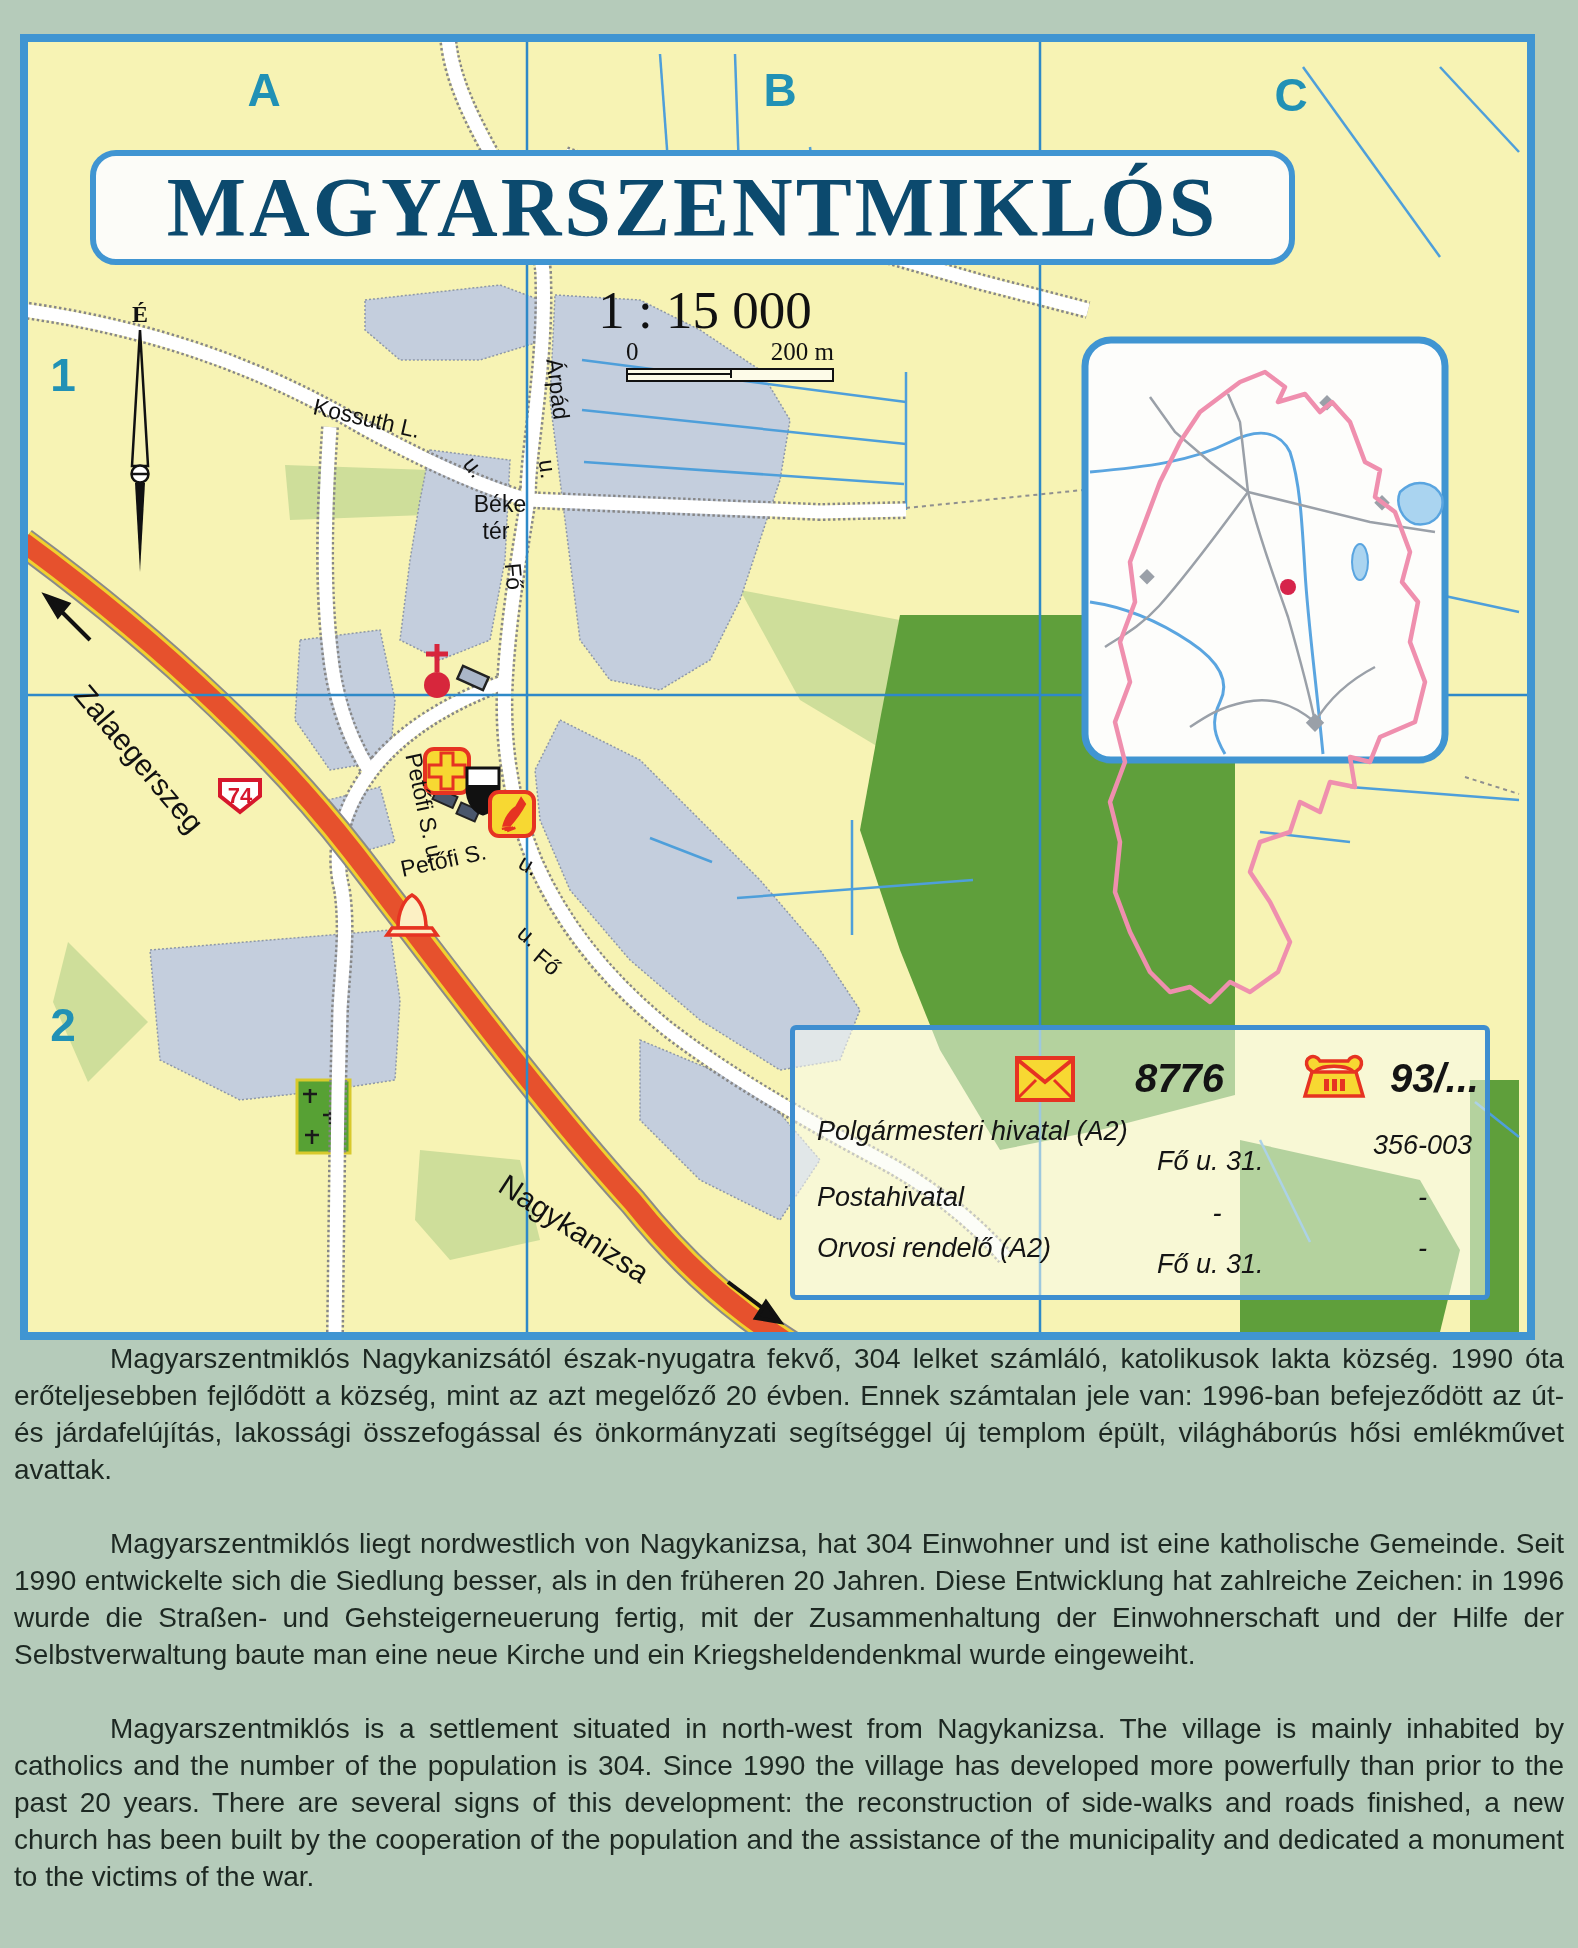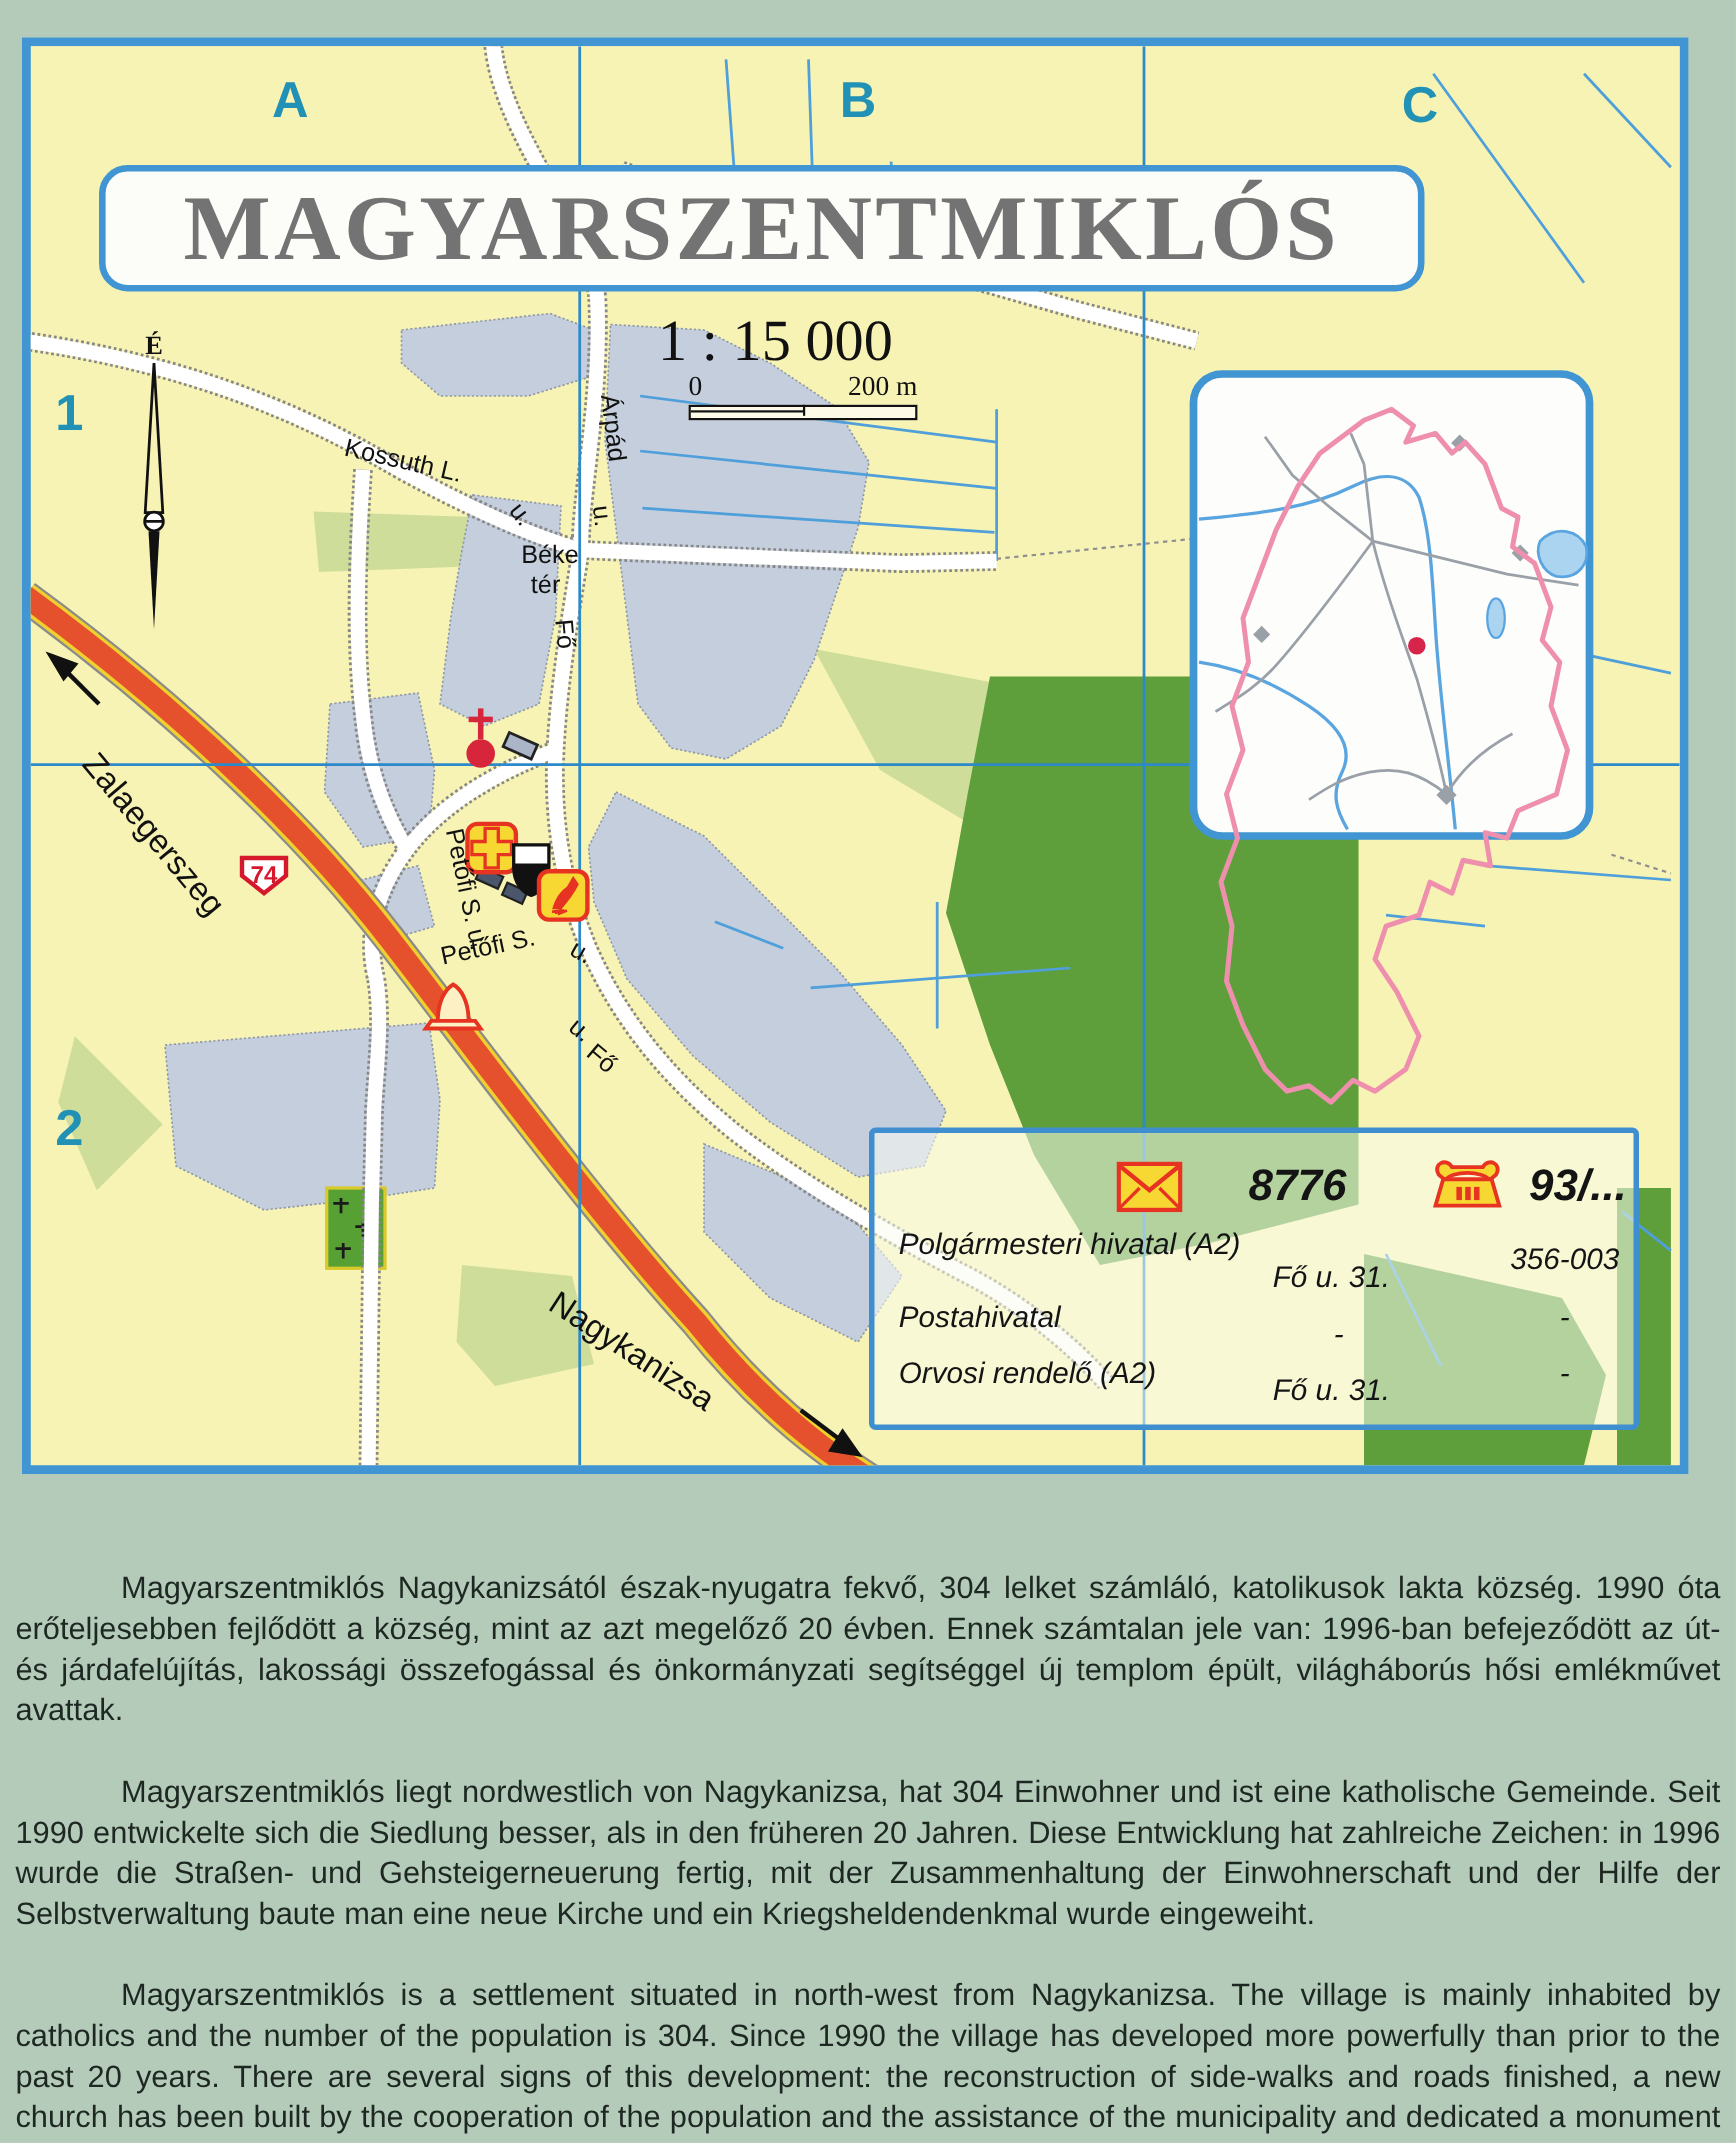--- a/index.html
+++ b/index.html
@@ -4,42 +4,42 @@
 <style>
   html,body{margin:0;padding:0;}
   body{width:1578px;height:1948px;background:#b5cbba;font-family:"Liberation Sans",sans-serif;position:relative;overflow:hidden;}
   #page{position:absolute;inset:0;background:#b5cbba;}
   
   #map-frame{position:absolute;left:20px;top:34px;width:1499px;height:1290px;border:8px solid #4095d2;background:#f7f3b4;}
   #map-svg{position:absolute;left:0;top:0;width:1499px;height:1290px;}
   .overlay{position:absolute;}
   
   #title-box{left:62px;top:108px;width:1205px;height:115px;background:#fcfcf8;border:6px solid #4095d2;border-radius:26px;box-sizing:border-box;display:flex;align-items:center;justify-content:center;}
-  #title-box span{font-family:"Liberation Serif",serif;font-weight:700;font-size:84px;letter-spacing:3px;color:#737373;white-space:nowrap;}
+  #title-box span{font-family:"Liberation Serif",serif;font-weight:700;font-size:84px;letter-spacing:3px;color:#0c4a6e;white-space:nowrap;}
   
   .grid-letter{font-weight:700;font-size:46px;color:#2191b5;transform:translate(-50%,-50%);}
   
   #scale-text{left:527px;top:238px;width:300px;text-align:center;font-family:"Liberation Serif",serif;font-size:53px;color:#111;}
   #scale-bar-wrap{left:598px;top:296px;width:208px;font-family:"Liberation Serif",serif;font-size:25px;color:#111;}
   #scale-bar-labels{display:flex;justify-content:space-between;margin-bottom:2px;}
   #scale-bar{height:10px;border:2px solid #111;position:relative;background:#fdfbe8;}
   #scale-bar::before{content:"";position:absolute;left:0;top:3px;width:50%;height:2px;background:#111;}
   #scale-bar::after{content:"";position:absolute;left:50%;top:-2px;width:2px;height:10px;background:#111;}
   .dir-label{position:absolute;font-size:30px;color:#111;white-space:nowrap;transform-origin:center;}
   
   #info-box{left:762px;top:983px;width:700px;height:275px;background:rgba(250,252,240,0.55);border:5px solid #3e8ed0;border-radius:6px;box-sizing:border-box;font-style:italic;color:#141414;padding-left:23px;}
   .ib-head-num{position:absolute;font-weight:700;font-size:40px;font-style:italic;}
   .ib-row-name{position:absolute;left:22px;width:335px;font-size:27px;}
   .ib-row-addr{position:absolute;left:362px;width:190px;font-size:27px;margin-top:16px;}
   .ib-row-phone{position:absolute;left:565px;width:125px;font-size:27px;text-align:center;}
   #ib-population{position:absolute;left:150px;top:225px;width:430px;text-align:center;font-size:37px;}
   
   #text-block{position:absolute;left:0px;top:1340px;width:1578px;padding:0 14px;box-sizing:border-box;color:#1d2822;}
   #text-block p{font-size:28px;line-height:37px;text-align:justify;margin:0 0 37px 0;}
-  #text-block p.first{margin-top:85px;}
+  #text-block p.first{}
   #text-block p .indent{display:inline-block;width:96px;}
   #para-de{}
 </style>
 </head>
 <body>
 
 <div id="page">
 
   <div id="map-frame">
 

